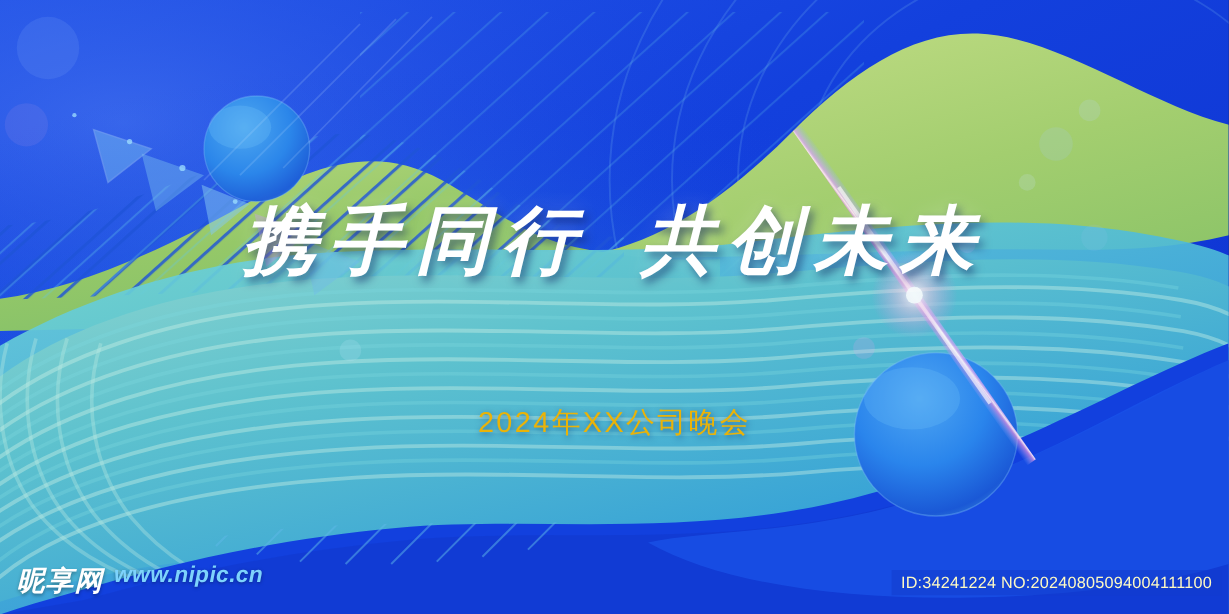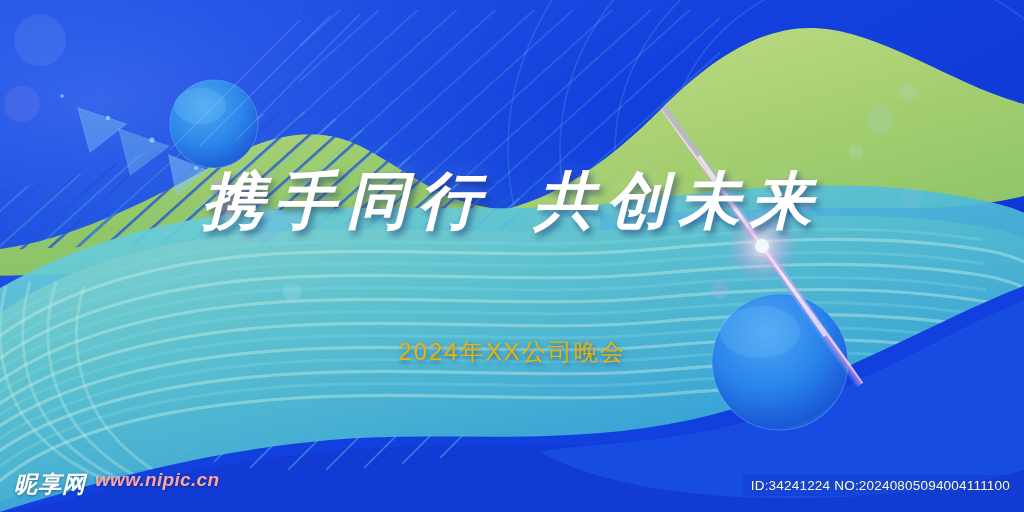--- a/index.html
+++ b/index.html
@@ -47,21 +47,21 @@
     display:flex;gap:9px;
     z-index:60;
   }
   #wm-logo{
     color:#ffffff;font-size:23px;font-weight:700;
     font-family:"DejaVu Sans","Liberation Sans",sans-serif;
     font-style:italic;letter-spacing:1px;
     text-shadow:0 1px 3px rgba(0,0,0,.35);
   }
   #wm-url{
-    color:#fca5a5;font-size:19px;font-weight:700;font-style:italic;
+    color:#7dd3fc;font-size:19px;font-weight:700;font-style:italic;
     letter-spacing:.3px;
     text-shadow:0 1px 3px rgba(0,0,0,.35);
   }
   #idtag{
     position:absolute;right:6px;bottom:16px;
     color:#fef9c3;font-size:13.5px;letter-spacing:.2px;
     padding:3px 8px;
     background:rgba(18,60,205,.55);
     z-index:60;
     white-space:nowrap;

